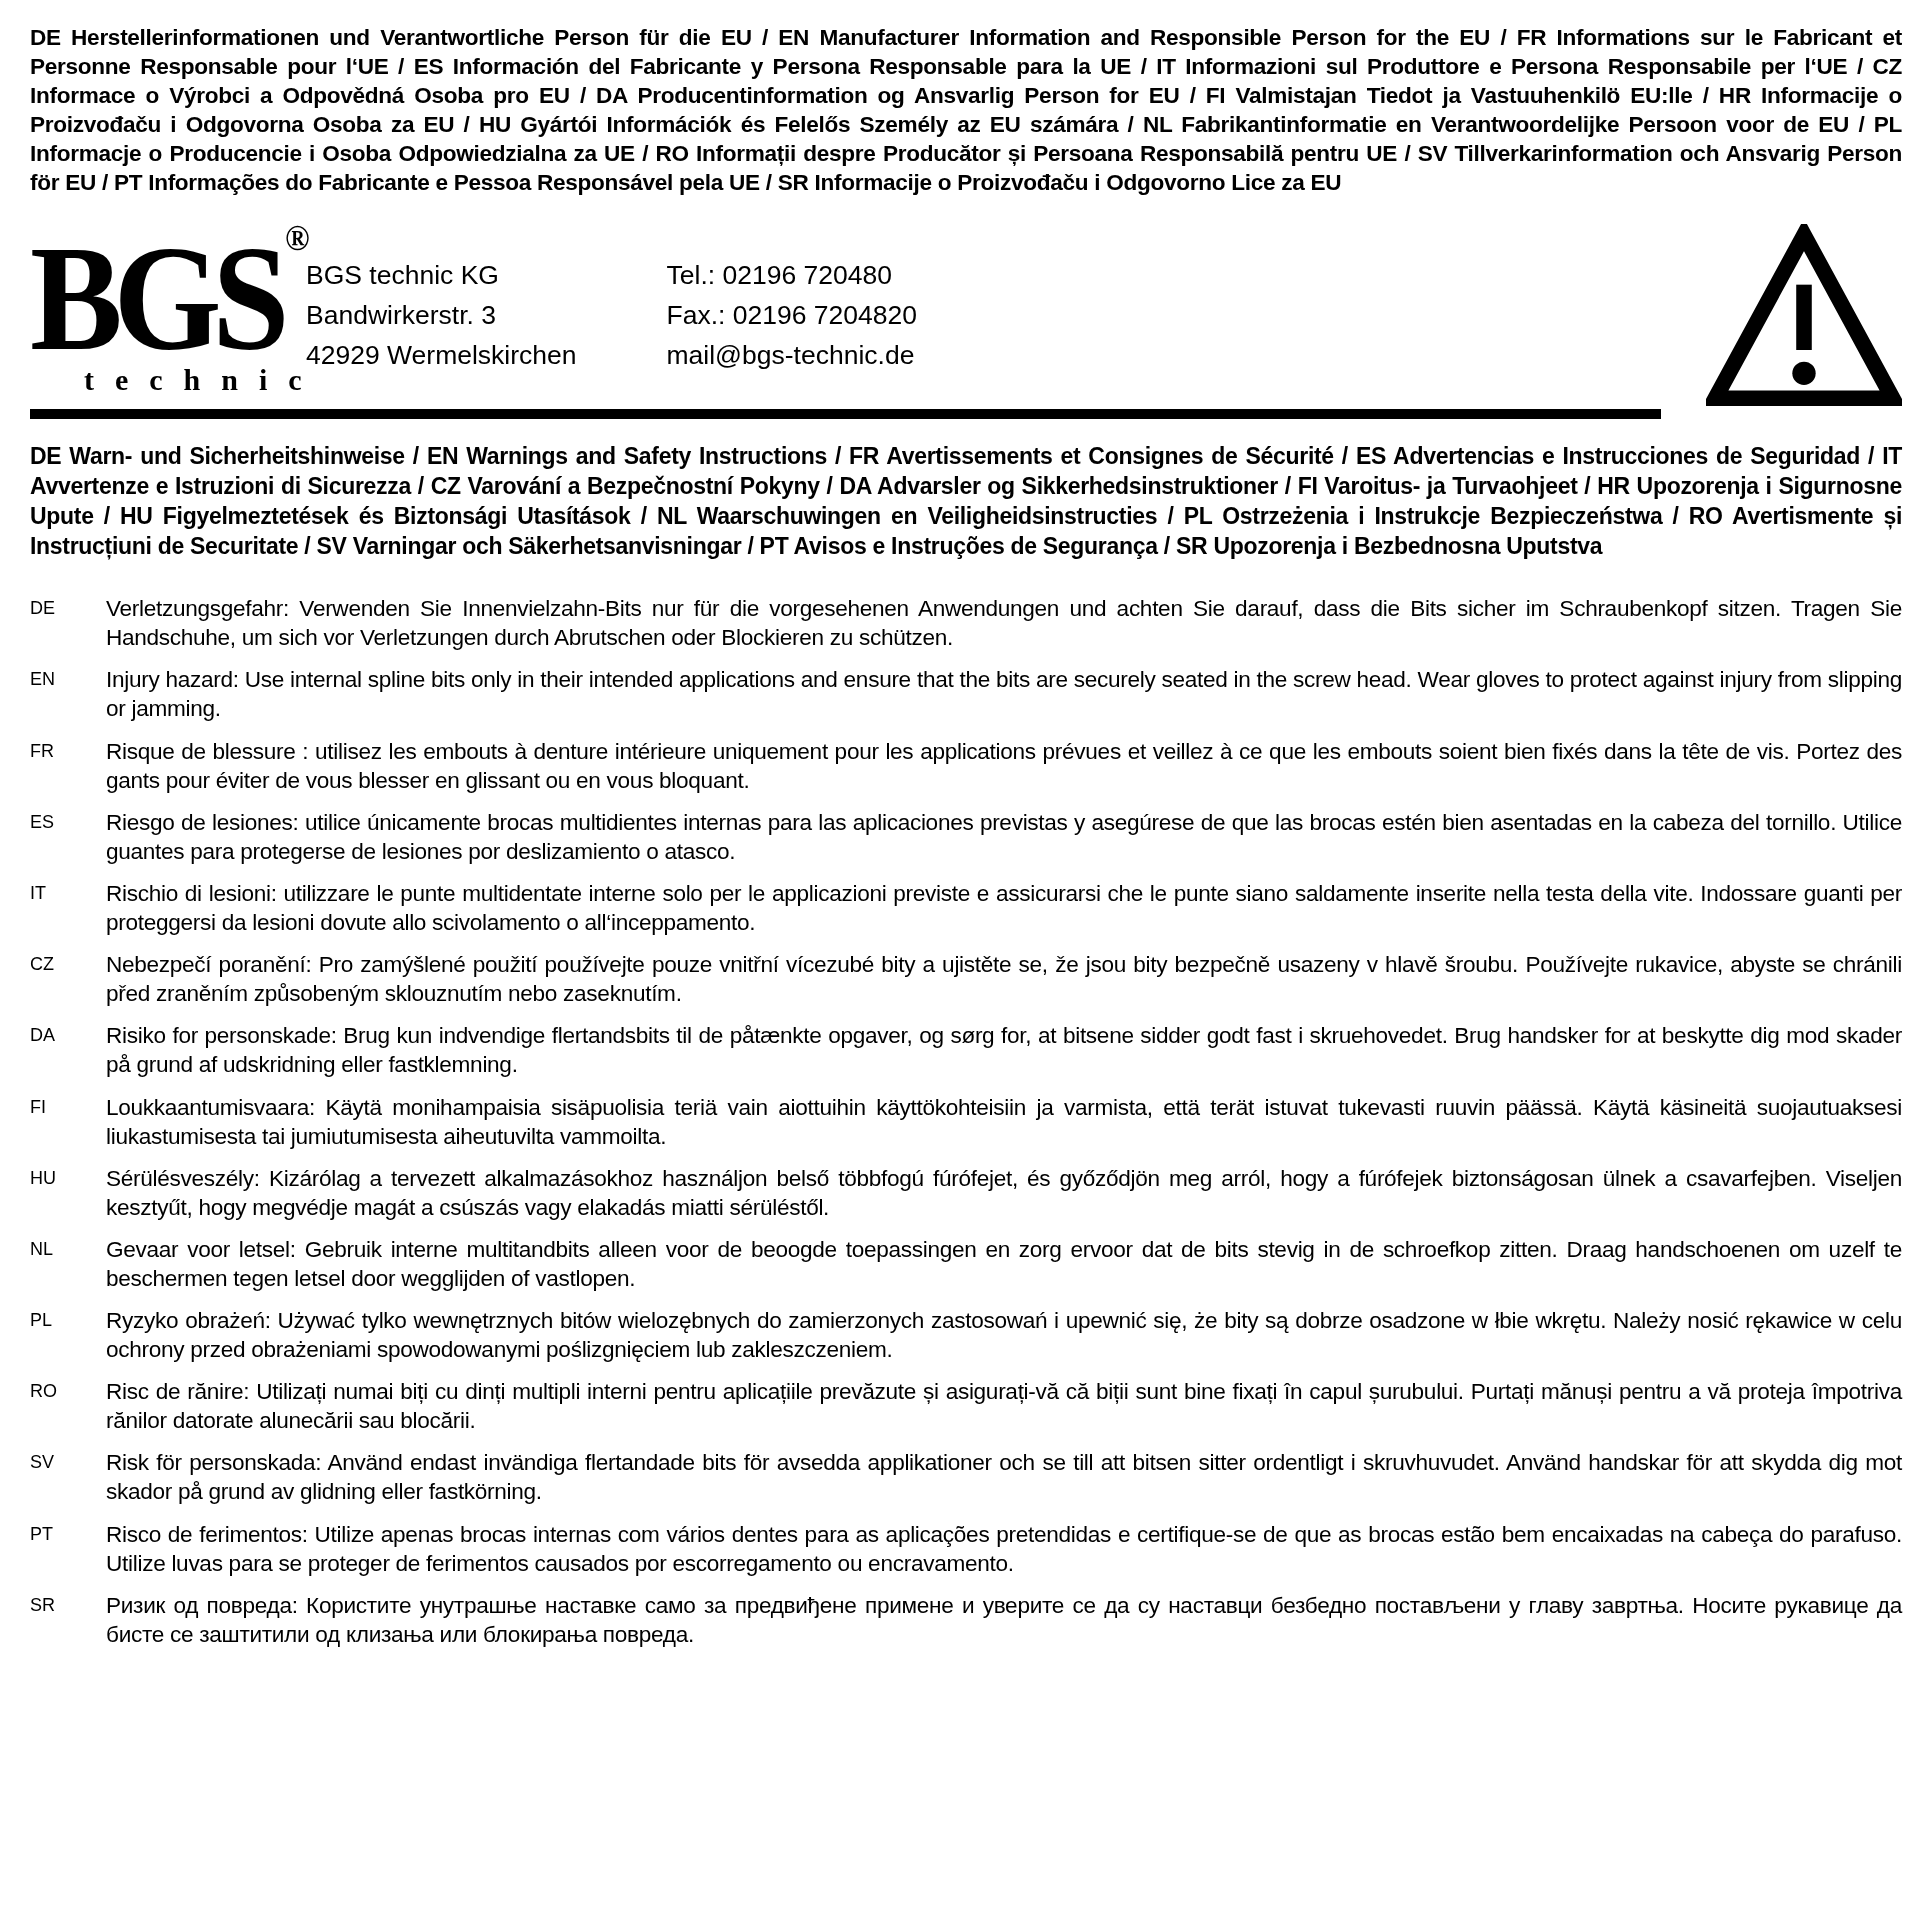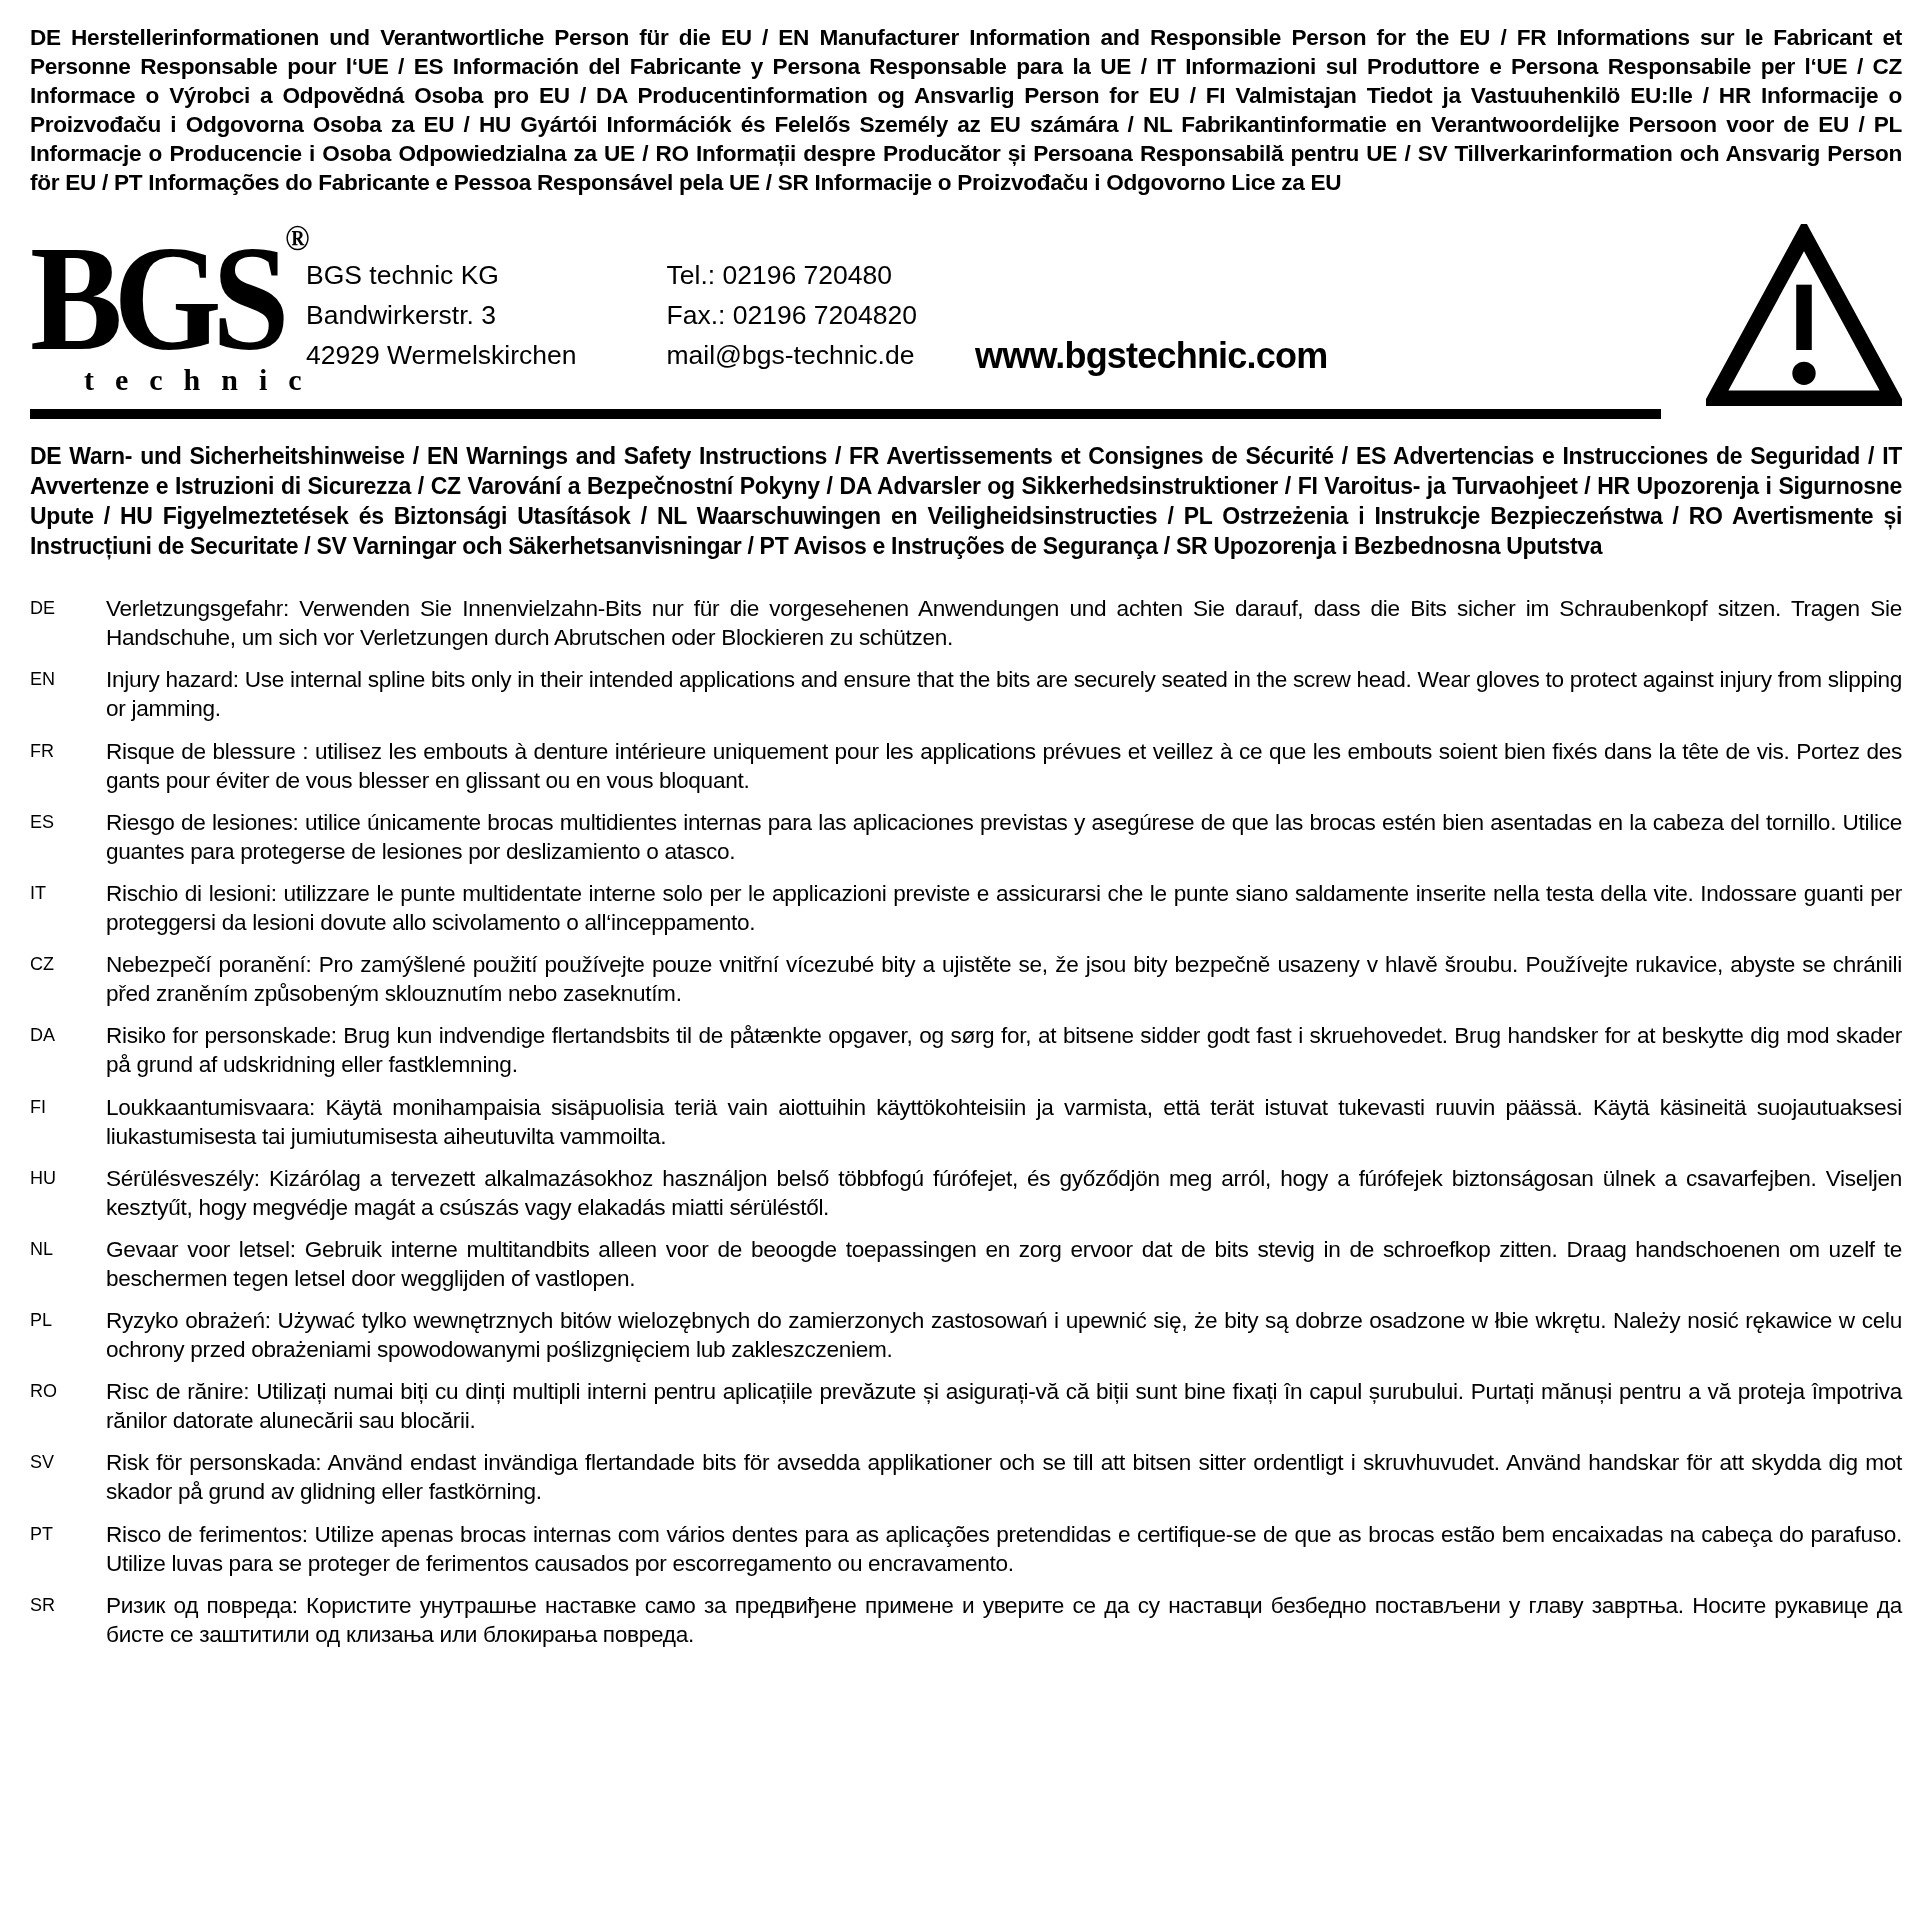--- a/index.html
+++ b/index.html
@@ -147,21 +147,20 @@
       <div>Bandwirkerstr. 3</div>
       <div>42929 Wermelskirchen</div>
     </div>
 
     <div class="tel-col">
       <div>Tel.: 02196 720480</div>
       <div>Fax.: 02196 7204820</div>
       <div>mail@bgs-technic.de</div>
     </div>
 
-    <div class="website">www.bgstechnic.com</div>
 
     <div class="triangle-wrap">
       <svg width="196" height="182" viewBox="0 0 252 234" xmlns="http://www.w3.org/2000/svg" aria-hidden="true">
         <path d="M126 14 L240 224 L12 224 Z" fill="none" stroke="#000000" stroke-width="20" stroke-linejoin="miter"></path>
         <rect x="116" y="78" width="20" height="84" fill="#000000"></rect>
         <circle cx="126" cy="192" r="15" fill="#000000"></circle>
       </svg>
     </div>
 
   </div>

